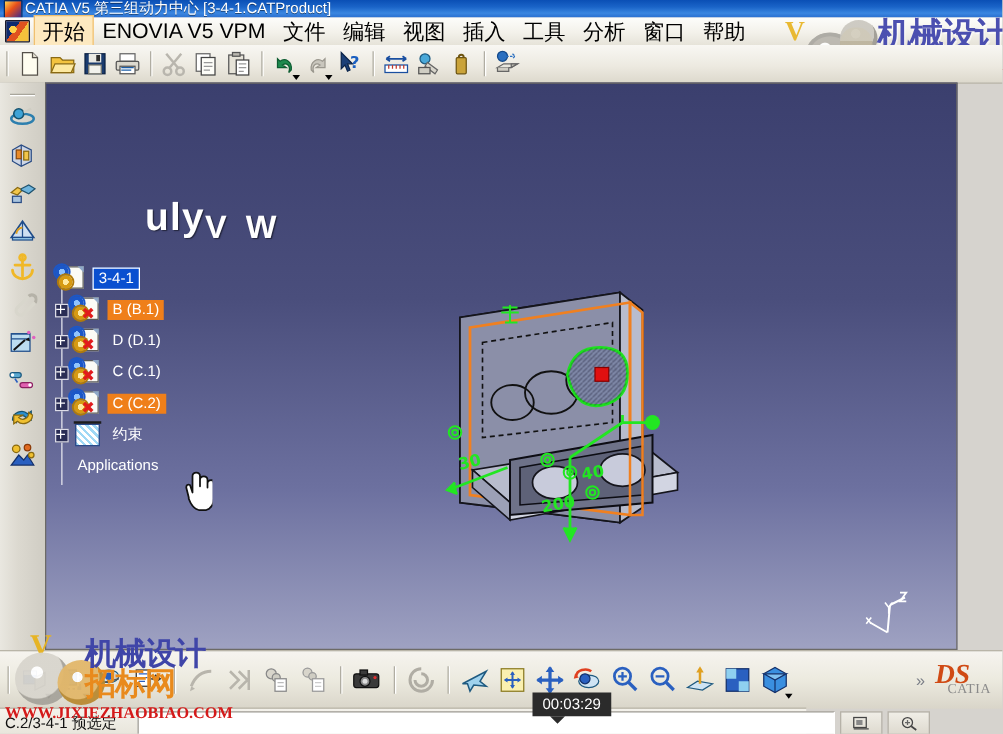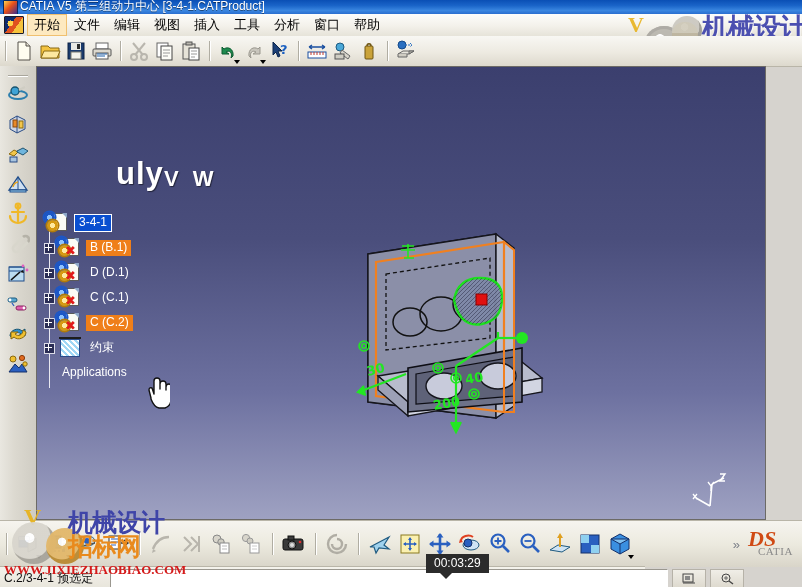--- a/index.html
+++ b/index.html
@@ -38,21 +38,21 @@
     display:flex;align-items:center;
   }
   .menu-logo{
     width:18px;height:16px;margin-left:4px;margin-right:3px;
     background:
       radial-gradient(circle at 30% 40%, #ffd24a 0 18%, transparent 19%),
       linear-gradient(125deg,#0e2a6e 0 38%, #e0521f 38% 62%, #f6c23c 62% 100%);
     border:1px solid #1a1a2a;border-radius:1px;
   }
   .menu-item{
-    padding:2px 7px;font-size:13px;color:#000;white-space:nowrap;cursor:default;
+    padding:2px 7px;font-size:17px;color:#000;white-space:nowrap;cursor:default;
     font-family:Liberation Sans, sans-serif;
   }
   .menu-item.hl{background:#fde9c0;border:1px solid #f0c070;padding:1px 6px;}
 
   
   .wm-top{
     position:absolute;right:0px;top:12px;width:212px;height:52px;
     pointer-events:none;overflow:hidden;
   }
   .wm-gear{
@@ -248,20 +248,21 @@
 <div id="app">
 
   <div class="titlebar">
     <div class="tb-ico"></div>
     <div class="tb-text">CATIA V5 第三组动力中心  [3-4-1.CATProduct]</div>
   </div>
 
   <div class="menubar">
     <div class="menu-logo"></div>
     <div class="menu-item hl">开始</div>
+    <div class="menu-item">ENOVIA V5 VPM</div>
     <div class="menu-item">文件</div>
     <div class="menu-item">编辑</div>
     <div class="menu-item">视图</div>
     <div class="menu-item">插入</div>
     <div class="menu-item">工具</div>
     <div class="menu-item">分析</div>
     <div class="menu-item">窗口</div>
     <div class="menu-item">帮助</div>
   </div>
 
@@ -648,21 +649,21 @@
 
         <defs>
           <pattern id="hatch" width="4" height="4" patternUnits="userSpaceOnUse">
             <path d="M0,4 l4,-4" stroke="#2a2a44" stroke-width="1"></path>
           </pattern>
         </defs>
       </svg>
     </div>
 
     <div class="ov-text" style="left:80px;top:90px;font-size:31px;letter-spacing:1px;">uly</div>
-    <div class="ov-text" style="left:128px;top:100px;font-size:22px;letter-spacing:4px;">V W</div>
+    <div class="ov-text" style="left:128px;top:100px;font-size:26px;letter-spacing:4px;">V W</div>
 
     <div class="tree">
 
       <div class="tvline" style="top:12px;height:166px;left:5px;"></div>
 
       <div class="tnode">
         <div class="ticon" style="margin-left:0px;">
           <div class="doc-sheet"></div>
           <div class="blue-cog"></div>
           <div class="yellow-cog"></div>

